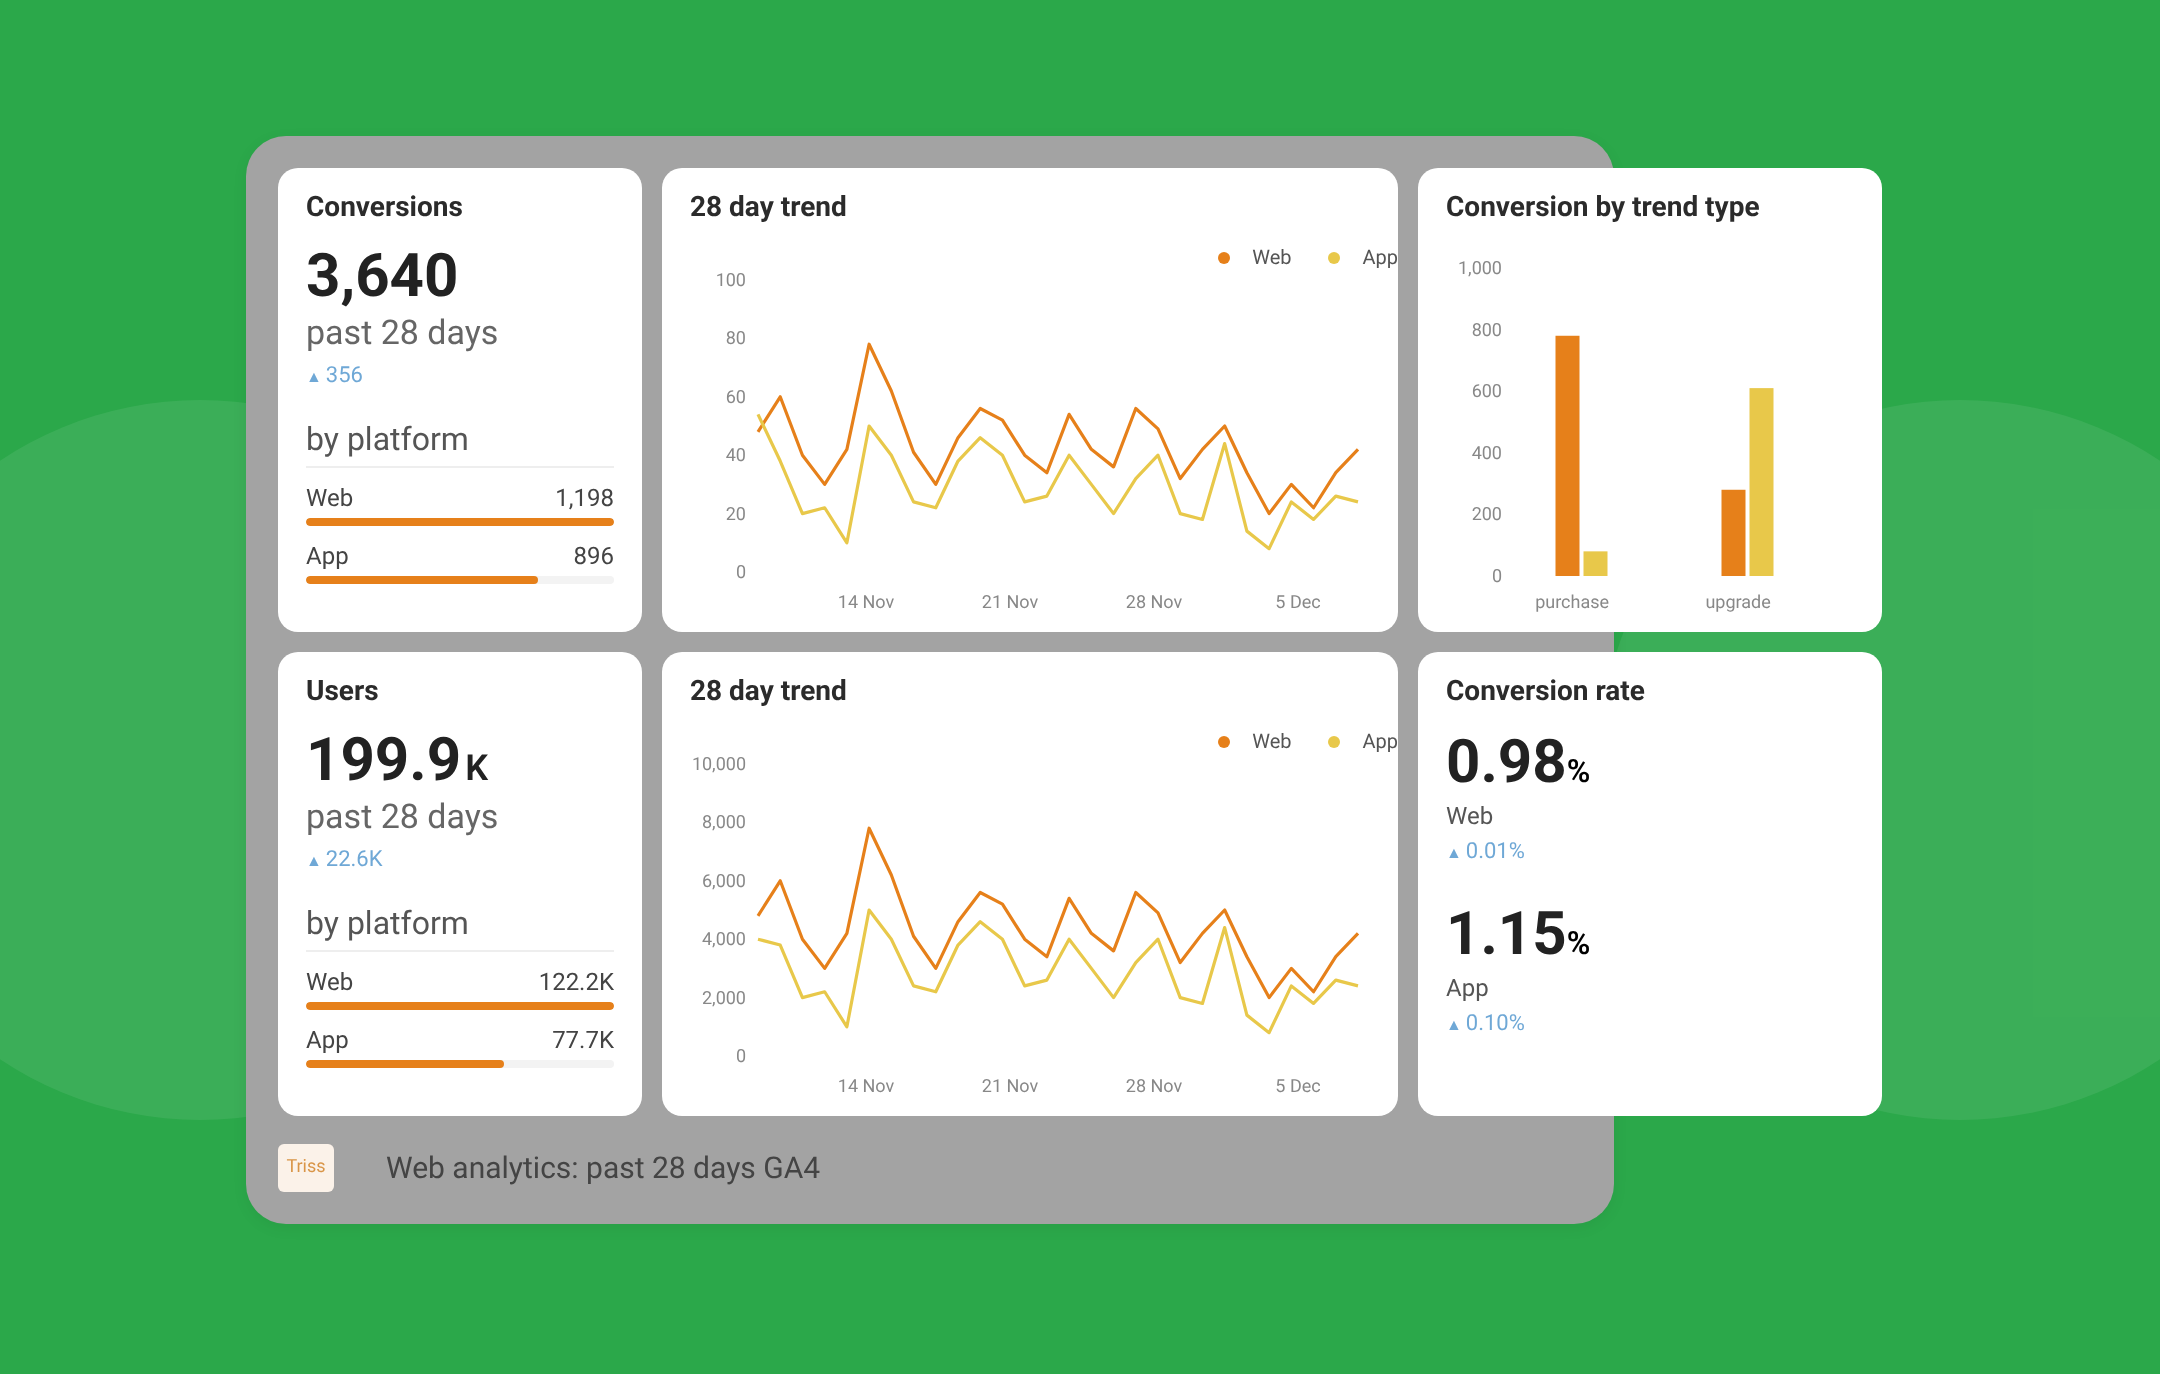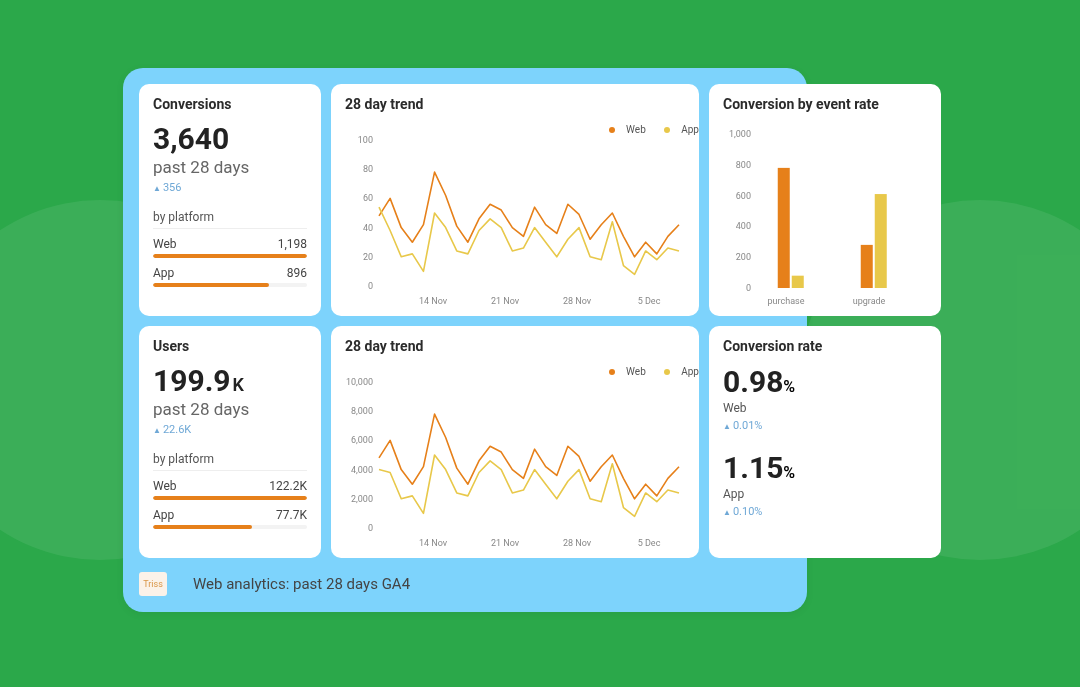--- a/index.html
+++ b/index.html
@@ -18,21 +18,21 @@
     border-radius: 50%;
     background: rgba(255,255,255,0.08);
   }
   .bg-circle-left { left: -80px; top: 200px; }
   .bg-circle-right { right: -80px; top: 200px; }
   .panel {
     position: absolute;
     left: 123px;
     top: 68px;
     width: 684px;
-    background: #7dd3fc;
+    background: #a3a3a3;
     border-radius: 20px;
     padding: 16px;
     box-shadow: 0 2px 8px rgba(0,0,0,0.06);
   }
   .grid {
     display: grid;
     grid-template-columns: 182px 368px 232px;
     grid-template-rows: 232px 232px;
     gap: 10px;
   }
@@ -53,21 +53,21 @@
     font-size: 30px;
     font-weight: 700;
     color: #222;
     line-height: 1.1;
   }
   .big-number .suffix { font-size: 18px; font-weight: 600; margin-left: 2px; }
   .subtext { font-size: 17px; color: #666; margin-top: 2px; }
   .delta { font-size: 11px; color: #6fa8d6; margin-top: 4px; }
   .delta::before { content: "▲ "; font-size: 8px; }
   .section-label {
-    font-size: 12px;
+    font-size: 16px;
     color: #555;
     margin-top: 16px;
     padding-bottom: 4px;
     border-bottom: 1px solid #eee;
   }
   .platform-row {
     display: flex;
     justify-content: space-between;
     font-size: 12px;
     color: #444;
@@ -173,21 +173,21 @@
           <text x="88" y="182" text-anchor="middle" font-size="9" fill="#888">14 Nov</text>
           <text x="160" y="182" text-anchor="middle" font-size="9" fill="#888">21 Nov</text>
           <text x="232" y="182" text-anchor="middle" font-size="9" fill="#888">28 Nov</text>
           <text x="304" y="182" text-anchor="middle" font-size="9" fill="#888">5 Dec</text>
           <path d="M34,93.92L45.111111111111114,76.4L56.22222222222222,105.6L67.33333333333333,120.2L78.44444444444444,102.68L89.55555555555554,50.11999999999999L100.66666666666666,73.48L111.77777777777777,104.14L122.88888888888889,120.2L134,96.84L145.1111111111111,82.24L156.22222222222223,88.08L167.33333333333331,105.6L178.44444444444443,114.36L189.55555555555554,85.16L200.66666666666669,102.68L211.77777777777777,111.44L222.88888888888889,82.24L234,92.46000000000001L245.11111111111111,117.28L256.2222222222222,102.68L267.33333333333337,91L278.44444444444446,114.36L289.55555555555554,134.8L300.66666666666663,120.2L311.77777777777777,131.88L322.88888888888886,114.36L334,102.68" stroke="#e6801a" stroke-width="1.6" fill="none" stroke-linejoin="round"></path>
           <path d="M34,85.16L45.111111111111114,108.52L56.22222222222222,134.8L67.33333333333333,131.88L78.44444444444444,149.4L89.55555555555554,91L100.66666666666666,105.6L111.77777777777777,128.96L122.88888888888889,131.88L134,108.52L145.1111111111111,96.84L156.22222222222223,105.6L167.33333333333331,128.96L178.44444444444443,126.03999999999999L189.55555555555554,105.6L200.66666666666669,120.2L211.77777777777777,134.8L222.88888888888889,117.28L234,105.6L245.11111111111111,134.8L256.2222222222222,137.72L267.33333333333337,99.76L278.44444444444446,143.56L289.55555555555554,152.32L300.66666666666663,128.96L311.77777777777777,137.72L322.88888888888886,126.03999999999999L334,128.96" stroke="#e8c84a" stroke-width="1.6" fill="none" stroke-linejoin="round"></path>
         </svg>
     </div>
 
     <div class="card">
-      <div class="card-title">Conversion by event rate</div>
+      <div class="card-title">Conversion by trend type</div>
       <svg class="chart-svg" height="190" id="bar-chart">
           <text x="28" y="169" text-anchor="end" font-size="9" fill="#888">0</text>
           <text x="28" y="138.2" text-anchor="end" font-size="9" fill="#888">200</text>
           <text x="28" y="107.4" text-anchor="end" font-size="9" fill="#888">400</text>
           <text x="28" y="76.60000000000001" text-anchor="end" font-size="9" fill="#888">600</text>
           <text x="28" y="45.8" text-anchor="end" font-size="9" fill="#888">800</text>
           <text x="28" y="15" text-anchor="end" font-size="9" fill="#888">1,000</text>
           <rect x="54.75" y="45.879999999999995" width="12" height="120.12" fill="#e6801a"></rect>
           <rect x="68.75" y="153.68" width="12" height="12.319999999999993" fill="#e8c84a"></rect>
           <text x="63.05" y="182" text-anchor="middle" font-size="9" fill="#888">purchase</text>

